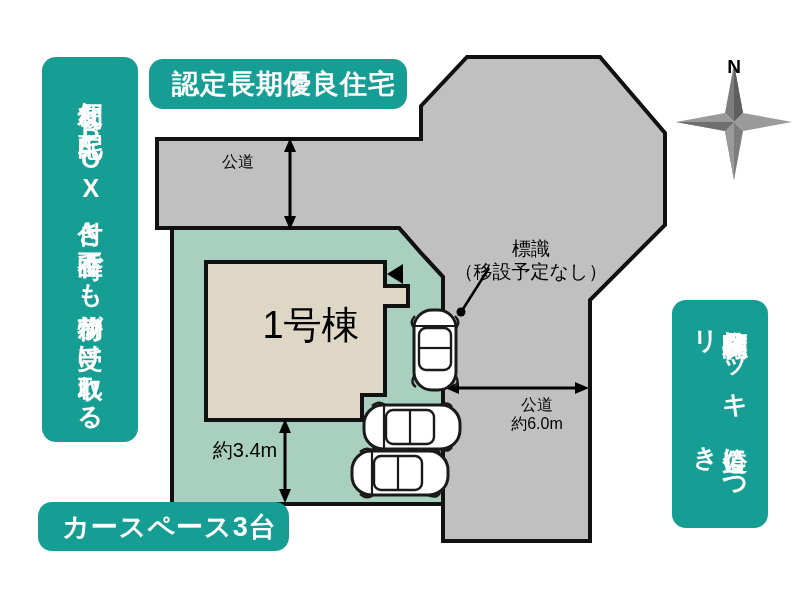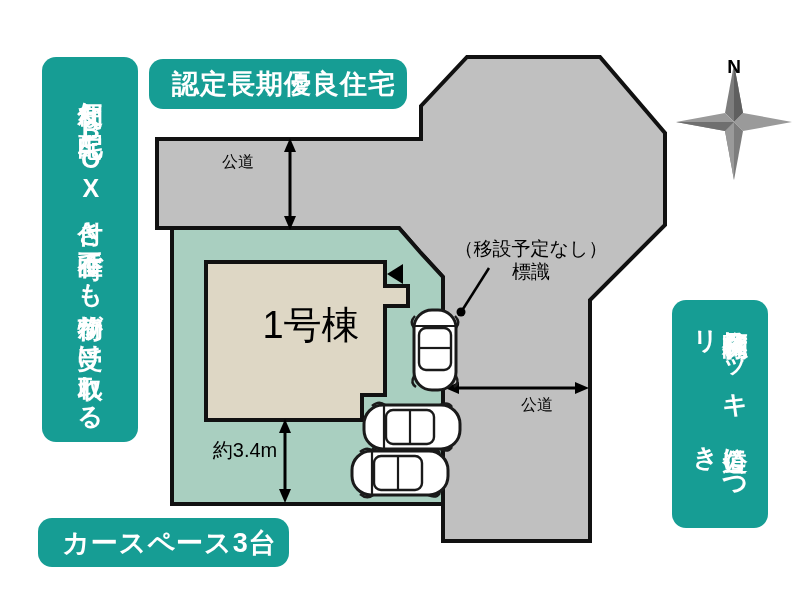--- a/index.html
+++ b/index.html
@@ -84,21 +84,20 @@
     flex-direction: row;
     align-items: flex-start;
     justify-content: center;
     height: 100%;
   }
   #badge-carspace {
     left: 38px;
     top: 502px;
     width: 251px;
     height: 49px;
-    margin-top: 16px;
   }
 
   
   .map-label {
     position: absolute;
     color: #000000;
     font-size: 16px;
     line-height: 1.2;
     text-align: center;
     white-space: nowrap;
@@ -202,25 +201,26 @@
       <polygon points="-58,0 0,0 -9,9" fill="#6f6f6f"></polygon>
     </g>
   </svg>
 
   <div class="map-label" id="label-road-top">
     <div>公道</div>
   </div>
 
   <div class="map-label" id="label-road-right">
     <div>公道</div>
+    <div>約6.0m</div>
   </div>
 
   <div class="map-label small" id="label-sign">
+    <div>標識</div>
     <div>（移設予定なし）</div>
-    <div>標識</div>
   </div>
 
   <div class="map-label" id="label-depth">約3.4m</div>
 
   <div class="map-label" id="label-building">1号棟</div>
 
   <div class="map-label" id="label-north">N</div>
 
   <div class="badge" id="badge-delivery">
     <div class="badge-v">

